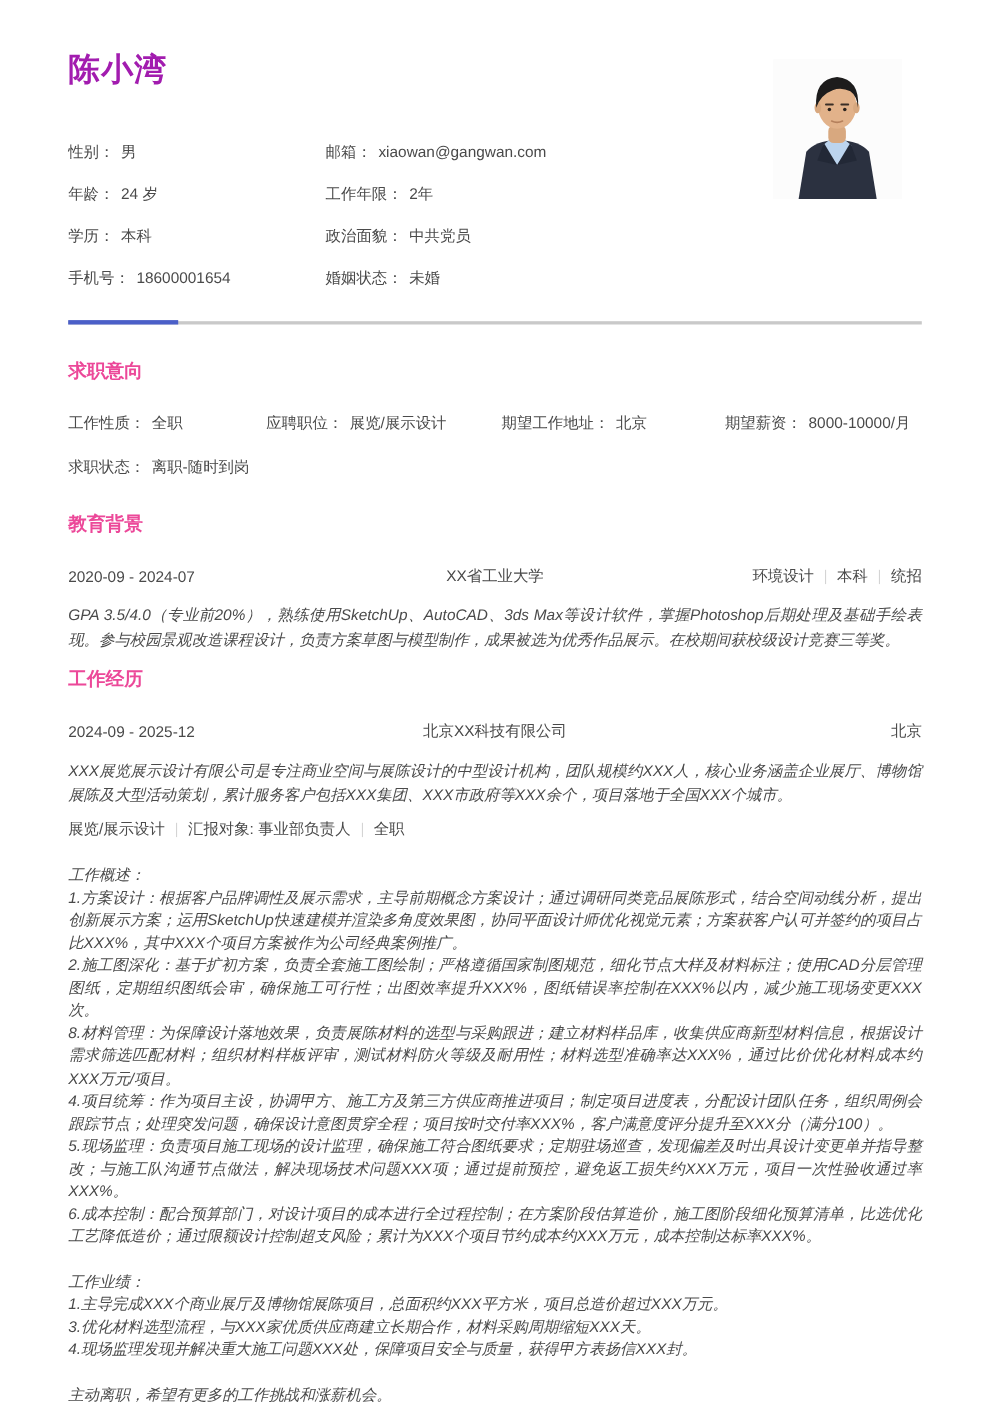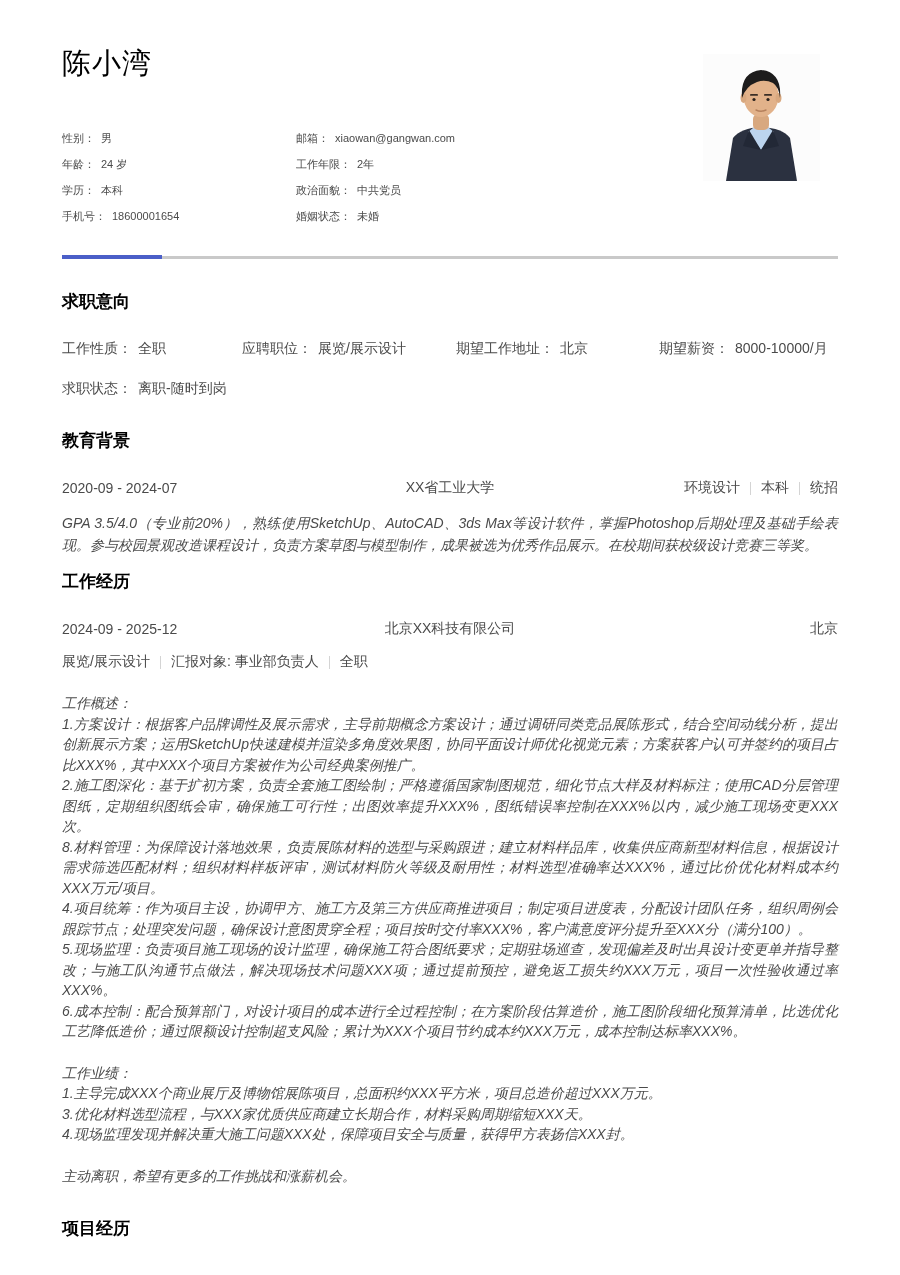--- a/index.html
+++ b/index.html
@@ -12,30 +12,30 @@
     font-family: "Liberation Sans", "DejaVu Sans", sans-serif;
     color: #4a4a4a;
     overflow: hidden;
     position: relative;
   }
 
   
   .header { position: relative; }
   .resume-name {
     font-size: 29px;
-    font-weight: normal;
-    color: #000000;
+    font-weight: bold;
+    color: #a21caf;
     margin: 0 0 24px 0;
     letter-spacing: 1px;
   }
   .info-grid {
     display: grid;
     grid-template-columns: 234px auto;
-    row-gap: 9px;
-    font-size: 11px;
+    row-gap: 21px;
+    font-size: 14px;
     line-height: 17px;
     max-width: 560px;
     margin-top: 46px;
   }
   .kv { white-space: nowrap; }
   .kv .v { margin-left: 6px; }
   .photo {
     position: absolute;
     top: 10px;
     right: 18px;
@@ -45,21 +45,21 @@
     overflow: hidden;
   }
 
   
   .divider { position: relative; height: 4px; margin-top: 30px; }
   .divider-gray { position: absolute; left: 0; right: 0; top: 1px; height: 2.5px; background: #c9c9c9; }
   .divider-blue { position: absolute; left: 0; top: 0; height: 4px; width: 100px; background: #4b5fc8; }
 
   
   .section-title {
-    color: #000000;
+    color: #ec4899;
     font-size: 17px;
     font-weight: bold;
     margin: 31px 0 27px 0;
   }
   .intent-row { display: flex; font-size: 14px; margin-bottom: 22px; }
   .intent-row .kv:nth-child(1) { flex: 0 0 180px; }
   .intent-row .kv:nth-child(2) { flex: 0 0 214px; }
   .intent-row .kv:nth-child(3) { flex: 0 0 203px; }
   .intent-row .kv:nth-child(4) { flex: 1; }
 
@@ -175,20 +175,21 @@
     <p class="body-text intro-text">GPA 3.5/4.0（专业前20%），熟练使用SketchUp、AutoCAD、3ds Max等设计软件，掌握Photoshop后期处理及基础手绘表现。参与校园景观改造课程设计，负责方案草图与模型制作，成果被选为优秀作品展示。在校期间获校级设计竞赛三等奖。</p>
   </div>
 
   <div class="section">
     <h2 class="section-title section-gap">工作经历</h2>
     <div class="meta-row">
       <span class="meta-left">2024-09 - 2025-12</span>
       <span class="meta-center">北京XX科技有限公司</span>
       <span class="meta-right">北京</span>
     </div>
+    <p class="body-text intro-text">XXX展览展示设计有限公司是专注商业空间与展陈设计的中型设计机构，团队规模约XXX人，核心业务涵盖企业展厅、博物馆展陈及大型活动策划，累计服务客户包括XXX集团、XXX市政府等XXX余个，项目落地于全国XXX个城市。</p>
     <div class="position-row">
       <span>展览/展示设计</span>
       <span class="sep"></span>
       <span>汇报对象: 事业部负责人</span>
       <span class="sep"></span>
       <span>全职</span>
     </div>
 
     <p class="body-text">工作概述：</p>
     <p class="body-text">1.方案设计：根据客户品牌调性及展示需求，主导前期概念方案设计；通过调研同类竞品展陈形式，结合空间动线分析，提出创新展示方案；运用SketchUp快速建模并渲染多角度效果图，协同平面设计师优化视觉元素；方案获客户认可并签约的项目占比XXX%，其中XXX个项目方案被作为公司经典案例推广。</p>

